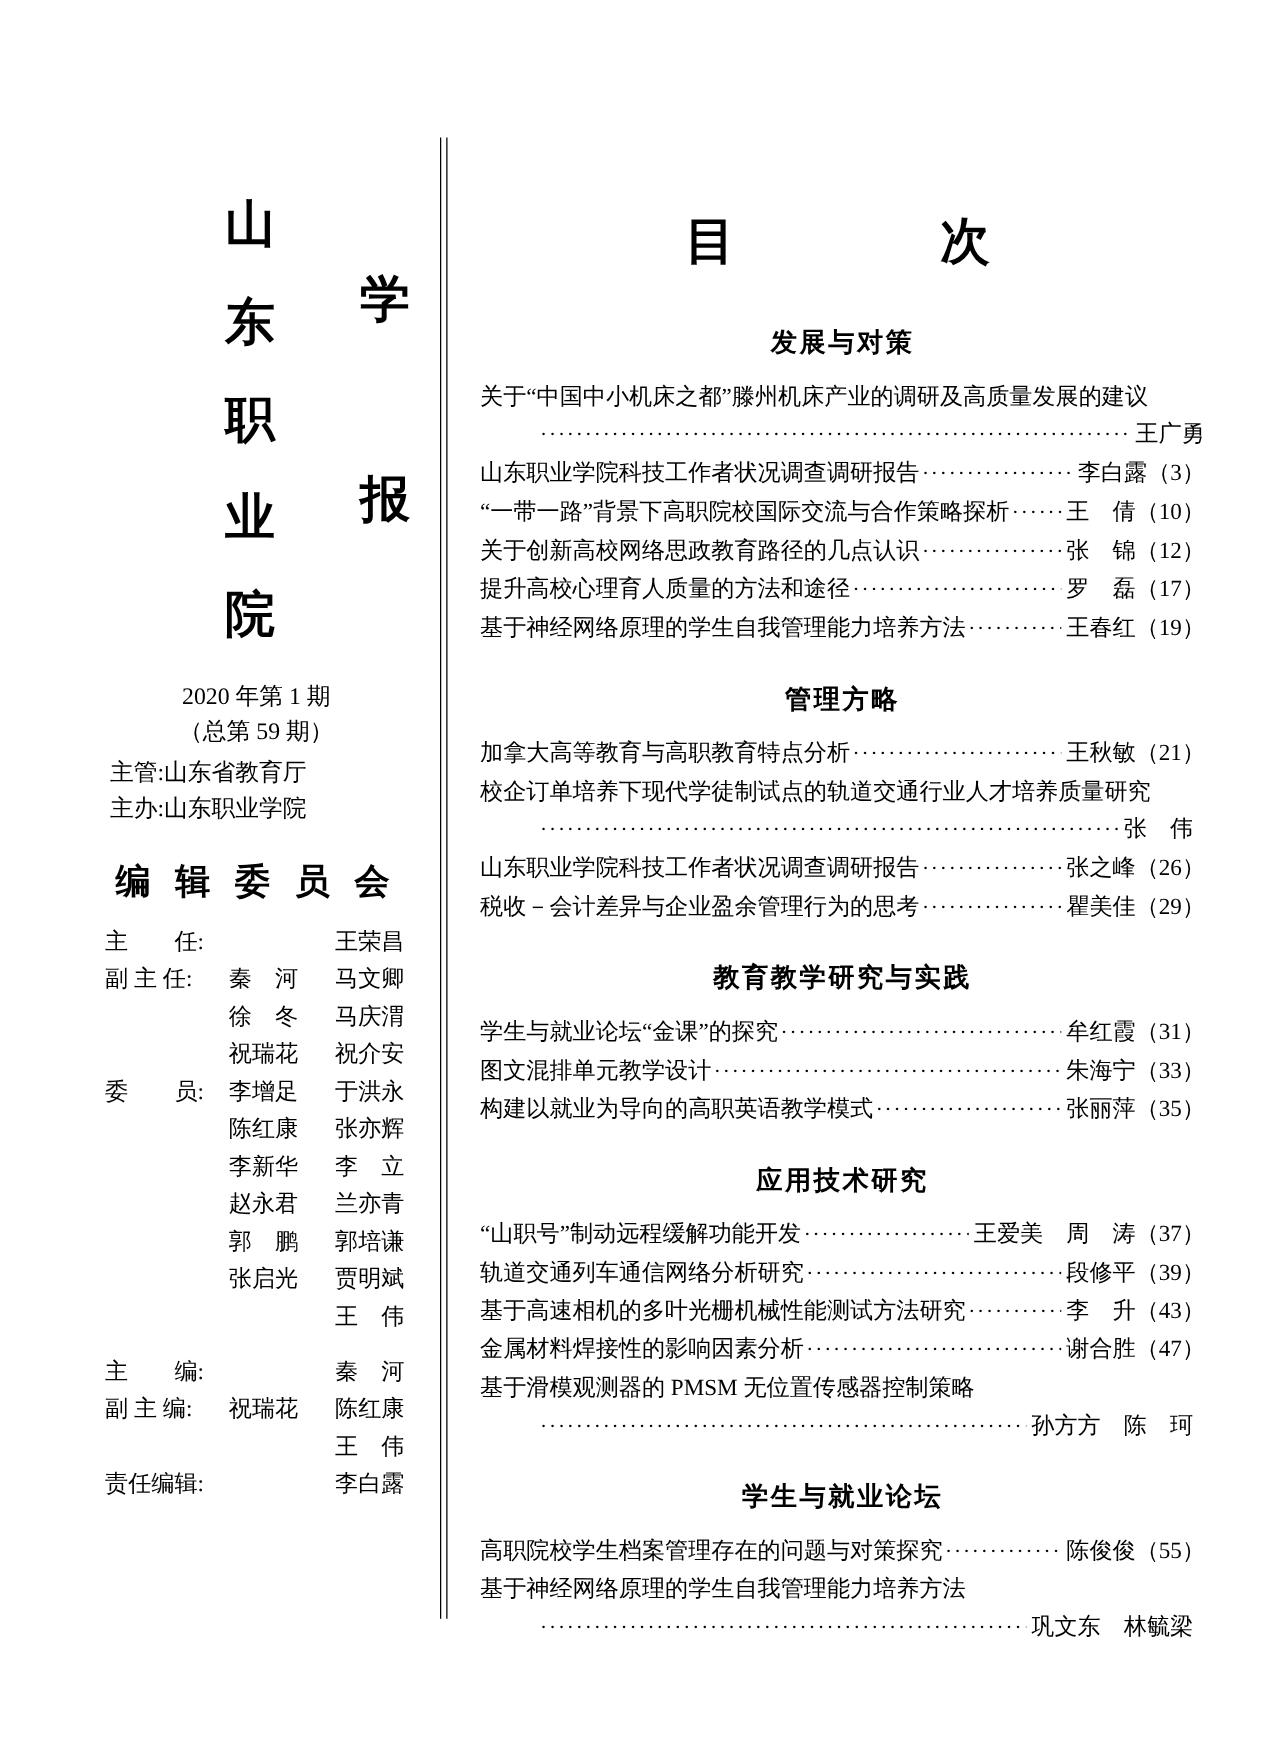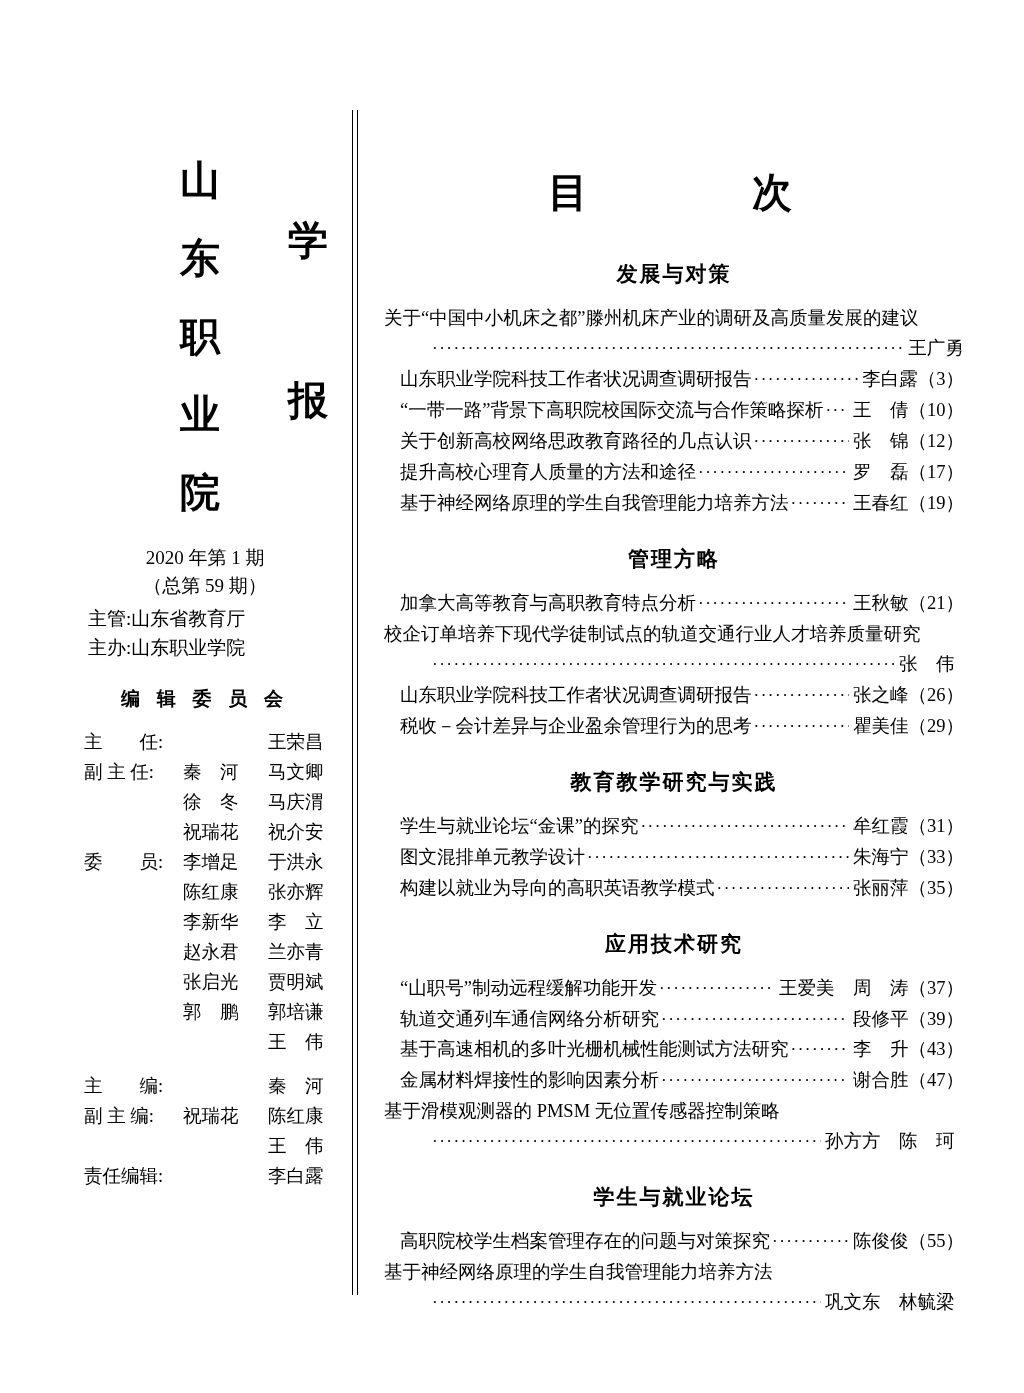--- a/index.html
+++ b/index.html
@@ -58,25 +58,25 @@
     margin-top: 4px;
   }
   .sponsor {
     font-size: 19px;
     line-height: 1.5;
     margin-top: 6px;
     padding-left: 28px;
   }
   .board-title {
     text-align: center;
-    font-size: 19px;
+    font-size: 28px;
     font-weight: bold;
     letter-spacing: 6px;
     margin: 24px 0 16px 0;
-    font-family: Liberation Serif, serif;
+    font-family: Liberation Sans, sans-serif;
   }
   .board-list {
     font-size: 18.5px;
     line-height: 1.62;
     padding-left: 24px;
   }
   .board-row {
     display: flex;
     white-space: pre;
     justify-content: space-between;
@@ -134,21 +134,20 @@
     white-space: nowrap;
     overflow: hidden;
   }
   .entry .row {
     display: flex;
     align-items: baseline;
     width: 100%;
   }
   .entry .ttl {
     flex: 0 0 auto;
-    margin-left: 16px;
   }
   .entry .dots {
     flex: 1 1 auto;
     overflow: hidden;
     white-space: nowrap;
     letter-spacing: 1.5px;
     font-size: 17px;
     padding: 0 2px;
     color: #000;
   }
@@ -198,22 +197,22 @@
 
     <div class="board-list" id="board1">
         <div class="board-row"><span class="br-label">主　　任:</span><span class="br-n1">王荣昌</span></div>
         <div class="board-row"><span class="br-label">副 主 任:</span><span class="br-n1">秦　河</span><span class="br-n1">马文卿</span></div>
         <div class="board-row"><span class="br-label"></span><span class="br-n1">徐　冬</span><span class="br-n1">马庆渭</span></div>
         <div class="board-row"><span class="br-label"></span><span class="br-n1">祝瑞花</span><span class="br-n1">祝介安</span></div>
         <div class="board-row"><span class="br-label">委　　员:</span><span class="br-n1">李增足</span><span class="br-n1">于洪永</span></div>
         <div class="board-row"><span class="br-label"></span><span class="br-n1">陈红康</span><span class="br-n1">张亦辉</span></div>
         <div class="board-row"><span class="br-label"></span><span class="br-n1">李新华</span><span class="br-n1">李　立</span></div>
         <div class="board-row"><span class="br-label"></span><span class="br-n1">赵永君</span><span class="br-n1">兰亦青</span></div>
+        <div class="board-row"><span class="br-label"></span><span class="br-n1">郭　鹏</span><span class="br-n1">郭培谦</span></div>
         <div class="board-row"><span class="br-label"></span><span class="br-n1">张启光</span><span class="br-n1">贾明斌</span></div>
-        <div class="board-row"><span class="br-label"></span><span class="br-n1">郭　鹏</span><span class="br-n1">郭培谦</span></div>
         <div class="board-row"><span class="br-label"></span><span class="br-n1">王　伟</span></div>
       </div>
     <div class="board-gap"></div>
     <div class="board-list" id="board2">
         <div class="board-row"><span class="br-label">主　　编:</span><span class="br-n1">秦　河</span></div>
         <div class="board-row"><span class="br-label">副 主 编:</span><span class="br-n1">祝瑞花</span><span class="br-n1">陈红康</span></div>
         <div class="board-row"><span class="br-label"></span><span class="br-n1">王　伟</span></div>
         <div class="board-row"><span class="br-label">责任编辑:</span><span class="br-n1">李白露</span></div>
       </div>
 

